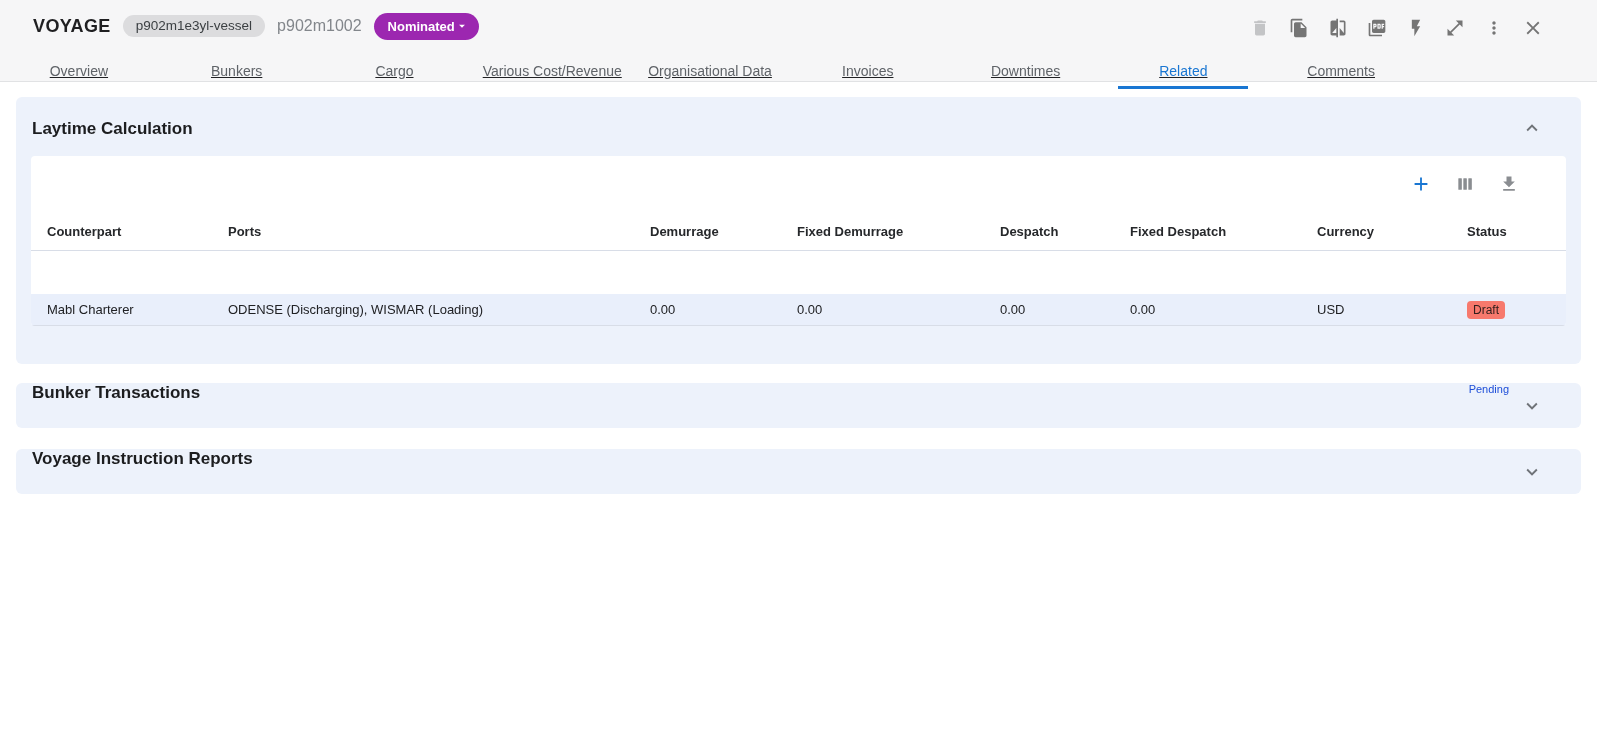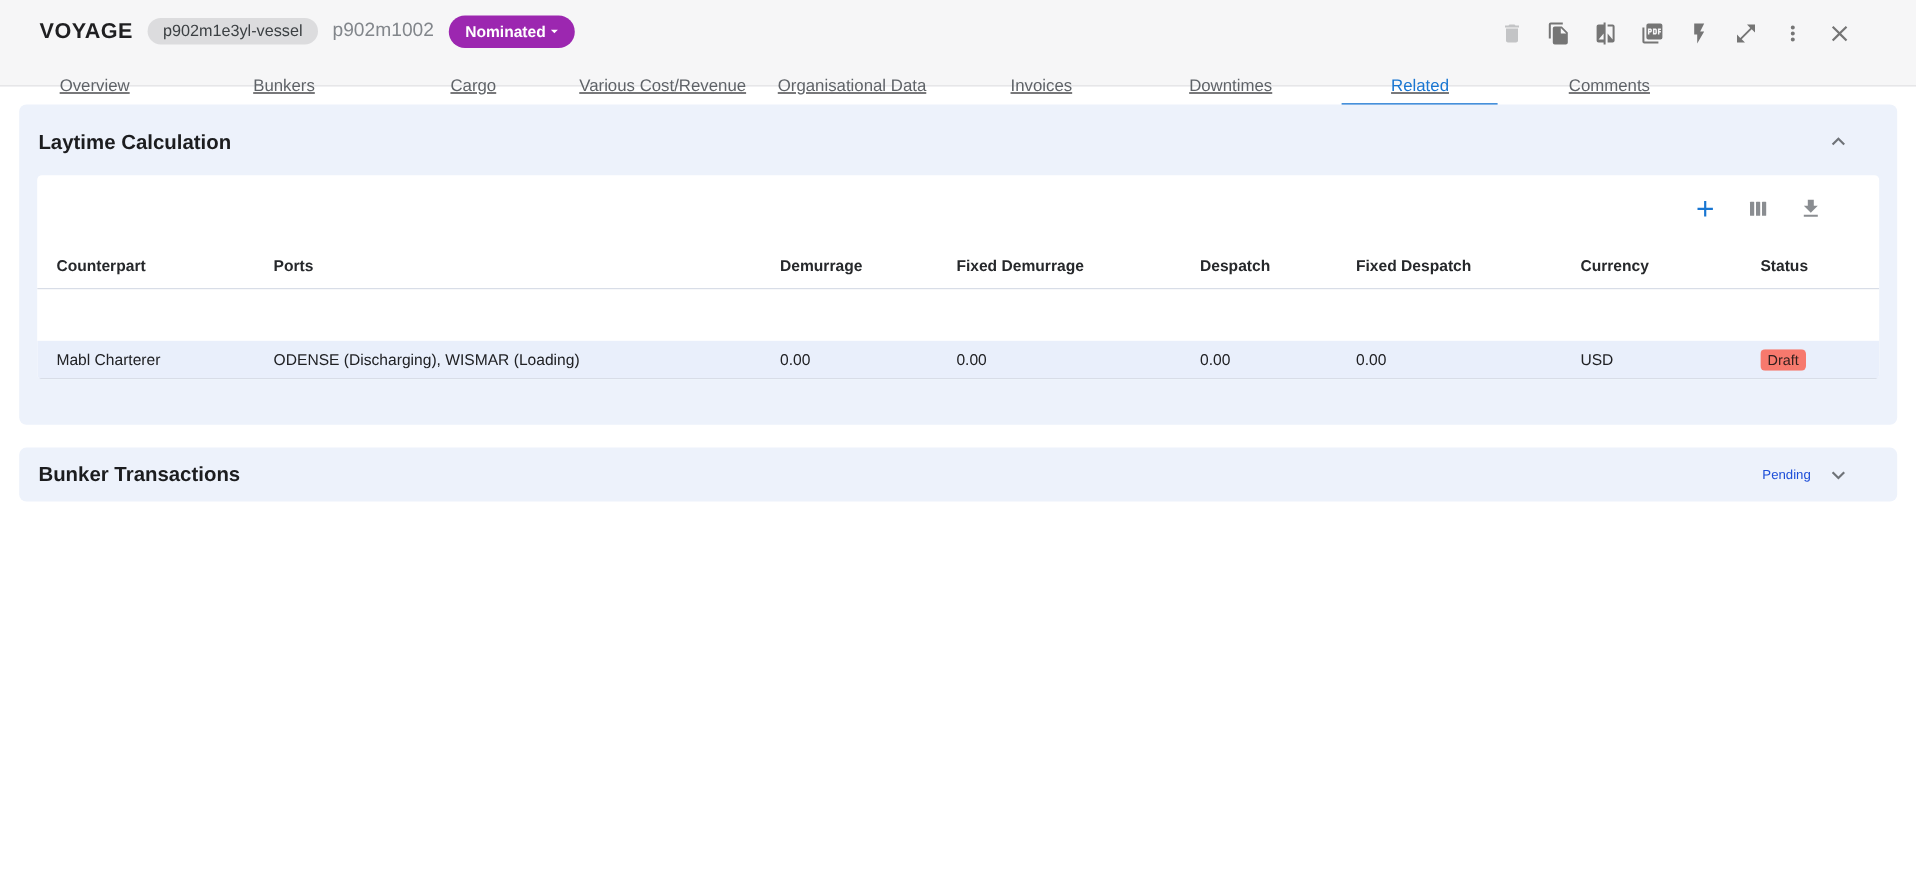--- a/index.html
+++ b/index.html
@@ -1,20 +1,20 @@
 <!DOCTYPE html>
 <html><head>
 <meta charset="utf-8">
 <style>
   * { box-sizing: border-box; margin: 0; padding: 0; }
   html,body { width: 1597px; height: 743px; background:#fff; overflow:hidden;
     font-family: "Liberation Sans", sans-serif; color:#202124; }
 
   
-  .app-header { height: 72px; background:#f6f6f7; border-bottom:1px solid #e1e2e4; }
+  .app-header { height: 82px; background:#f6f6f7; border-bottom:1px solid #e1e2e4; }
   .title-row { display:flex; align-items:center; height:52px; padding-left:33px; gap:12px; }
   .app-title { font-size:18px; font-weight:bold; letter-spacing:.4px; color:#1f1f21; }
   .vessel-chip { background:#dcdcde; color:#3c4043; border-radius:13px; padding:4px 13px;
     font-size:13.5px; line-height:1; }
   .voyage-id { font-size:16px; color:#82868b; }
   .status-pill { display:flex; align-items:center; gap:0; background:#9c27b0; color:#fff;
     border:none; border-radius:14px; height:27px; padding:0 10px 0 14px; font-size:13px;
     font-weight:bold; cursor:pointer; font-family:inherit; }
   .status-pill svg { display:block; }
 
@@ -55,21 +55,21 @@
   .grid-row { display:grid; grid-template-columns:181px 422px 147px 203px 130px 187px 150px 1fr;
     align-items:center; padding:0 16px; }
   .table-head { height:39px; border-bottom:1px solid #d8dde7; }
   .table-head .cell { font-size:13px; font-weight:bold; color:#26282b; }
   .table-data { height:32px; background:#e9effb; border-bottom:1px solid #d8dde7; cursor:pointer;margin-top:43px; }
   .table-data .cell { font-size:13px; color:#202124; white-space:nowrap; overflow:hidden; }
   .badge-draft { display:inline-block; background:#f7796d; color:#33201e; font-size:12px;
     font-weight:normal; border-radius:4px; padding:3px 6px; line-height:1; }
 
   
-  .panel-collapsed { height:45px; display:flex; align-items:center; padding:0 16px; margin-bottom:21px; }
+  .panel-collapsed { height:45px; display:flex; padding:0 16px; margin-bottom:21px; }
   .panel-collapsed .panel-chevron { top:12px; }
   .status-link { position:absolute; right:72px; font-size:11px; color:#1d4ed8; background:none;
     border:none; cursor:pointer; font-family:inherit; }
 </style>
 </head>
 <body>
 
 <header class="app-header">
   <div class="title-row">
     <span class="app-title">VOYAGE</span>
@@ -203,14 +203,22 @@
   <section class="panel panel-collapsed">
     <h2 class="panel-title">Bunker Transactions</h2>
     <button class="status-link">Pending</button>
     <button class="panel-chevron" title="Expand">
       <svg width="22" height="22" viewBox="0 0 24 24" fill="currentColor">
           <path d="M16.59 8.59L12 13.17 7.41 8.59 6 10l6 6 6-6z"></path>
         </svg>
     </button>
   </section>
 
+  <section class="panel panel-collapsed">
+    <h2 class="panel-title">Voyage Instruction Reports</h2>
+    <button class="panel-chevron" title="Expand">
+      <svg width="22" height="22" viewBox="0 0 24 24" fill="currentColor">
+          <path d="M16.59 8.59L12 13.17 7.41 8.59 6 10l6 6 6-6z"></path>
+        </svg>
+    </button>
+  </section>
 
 </main>
 
 </body></html>

